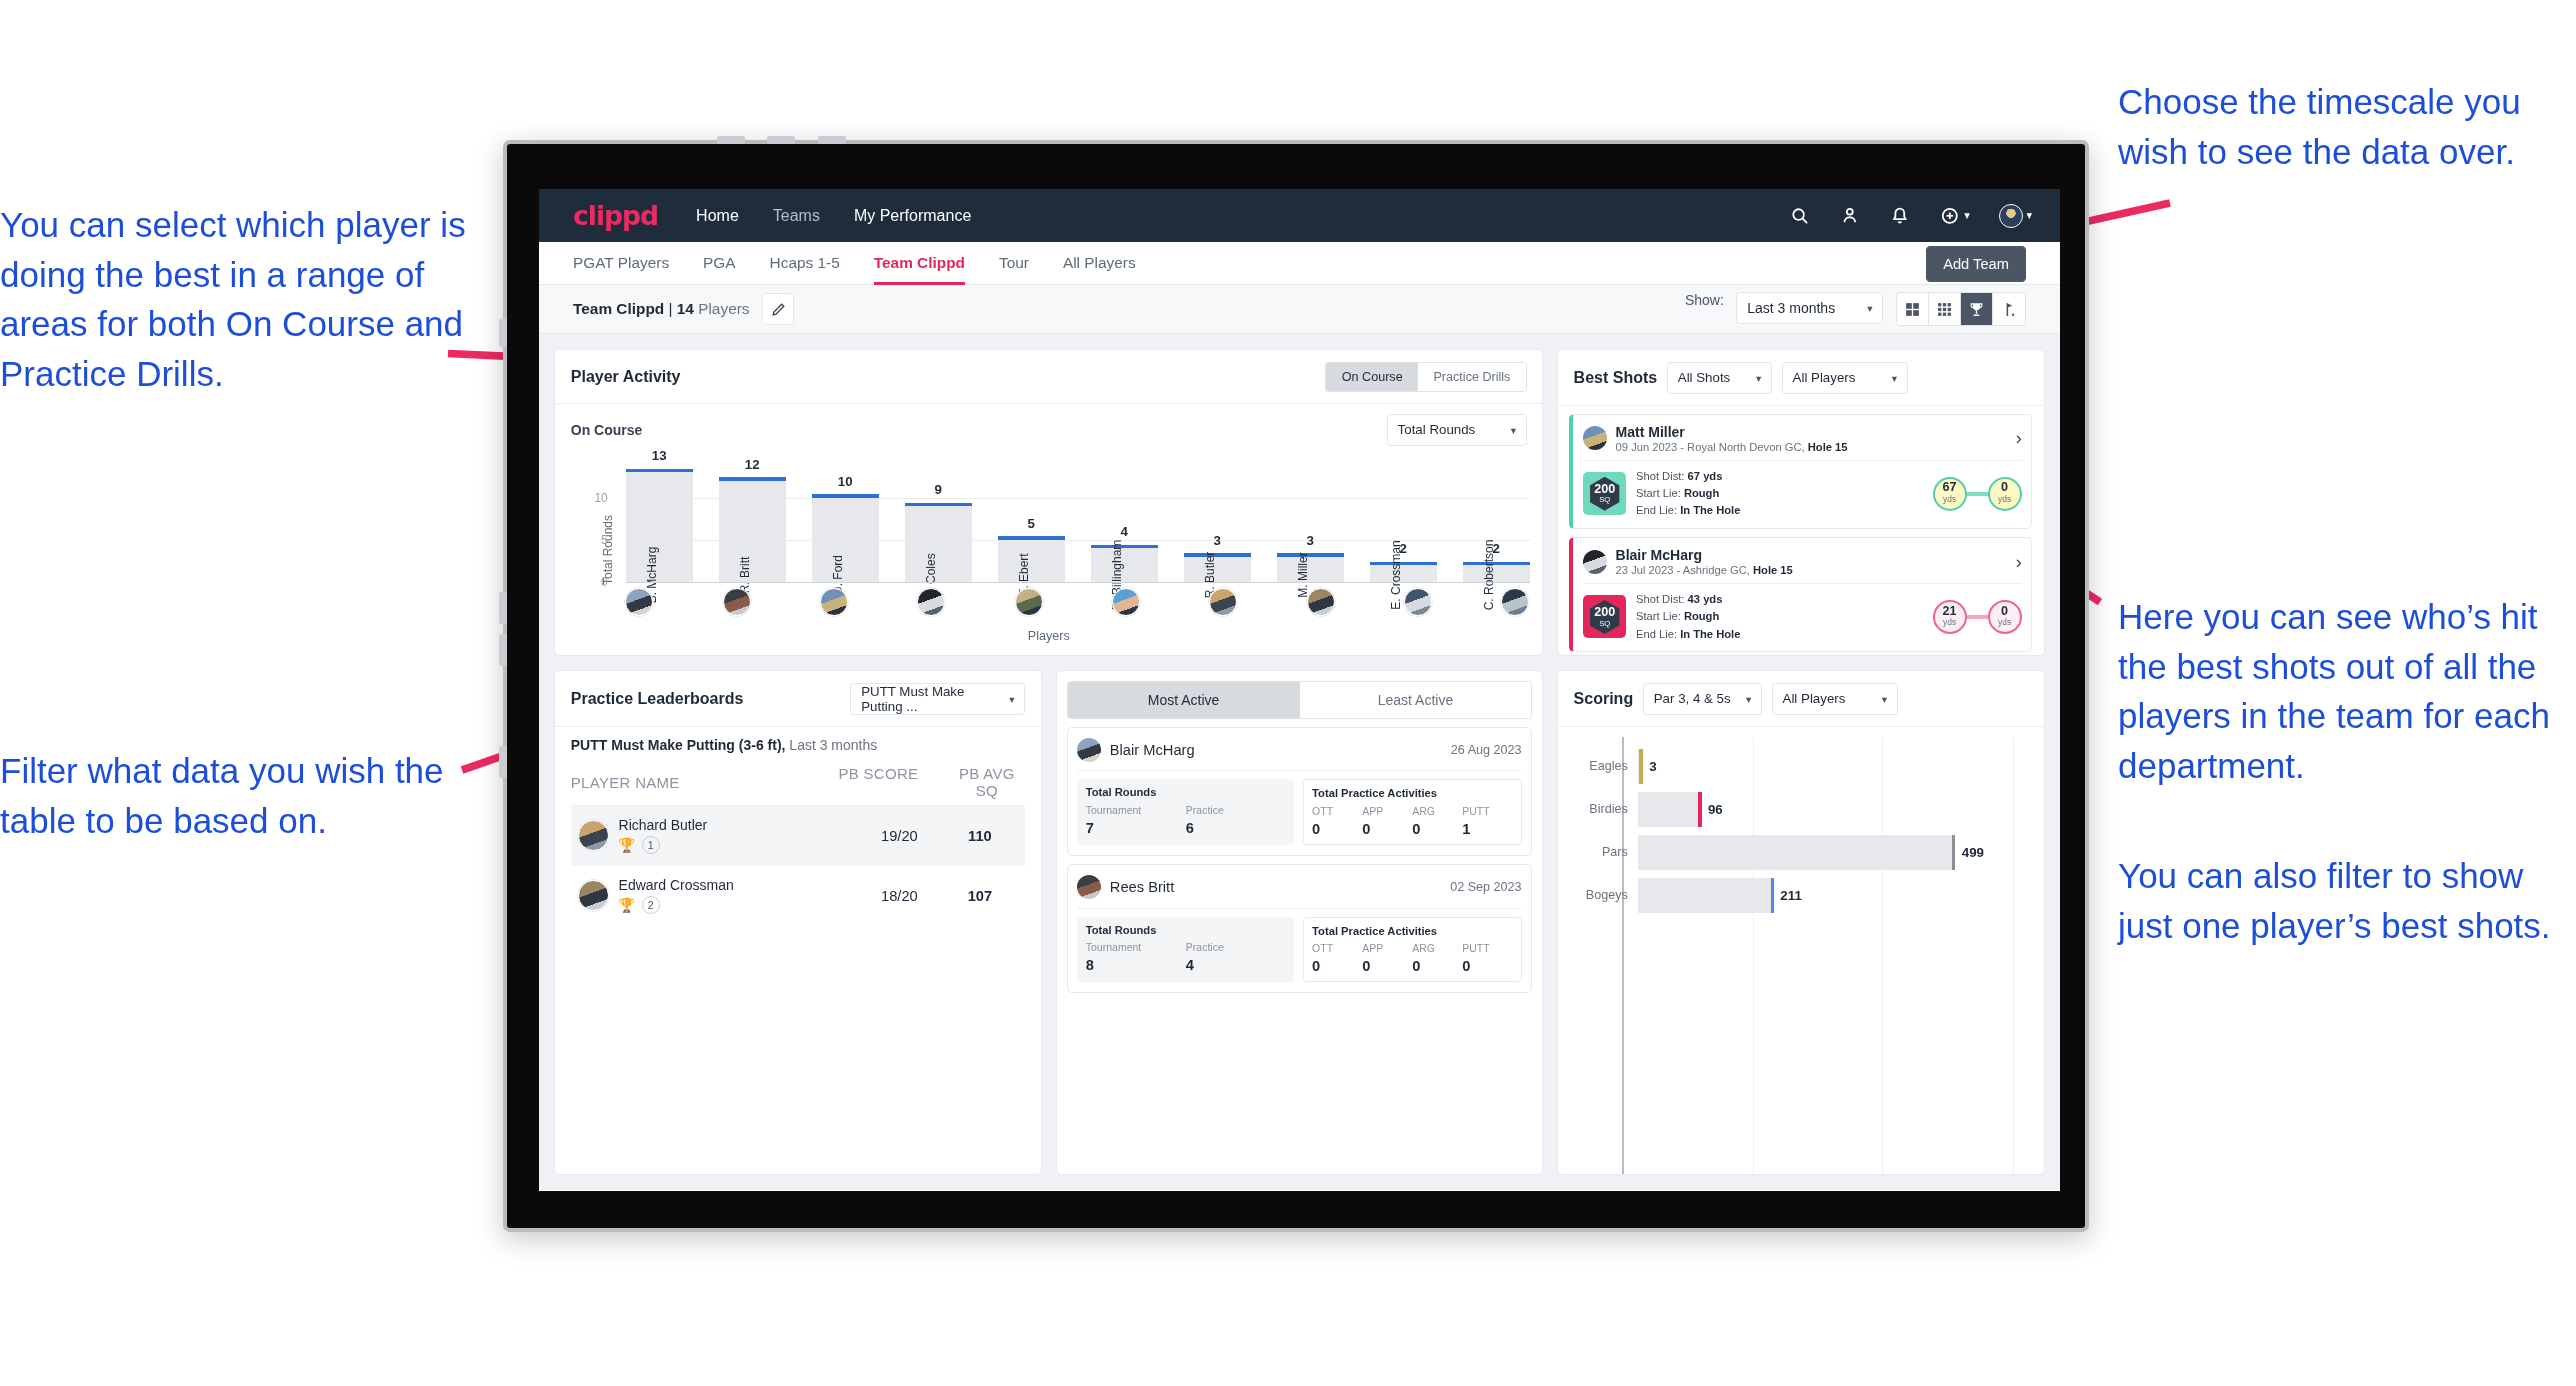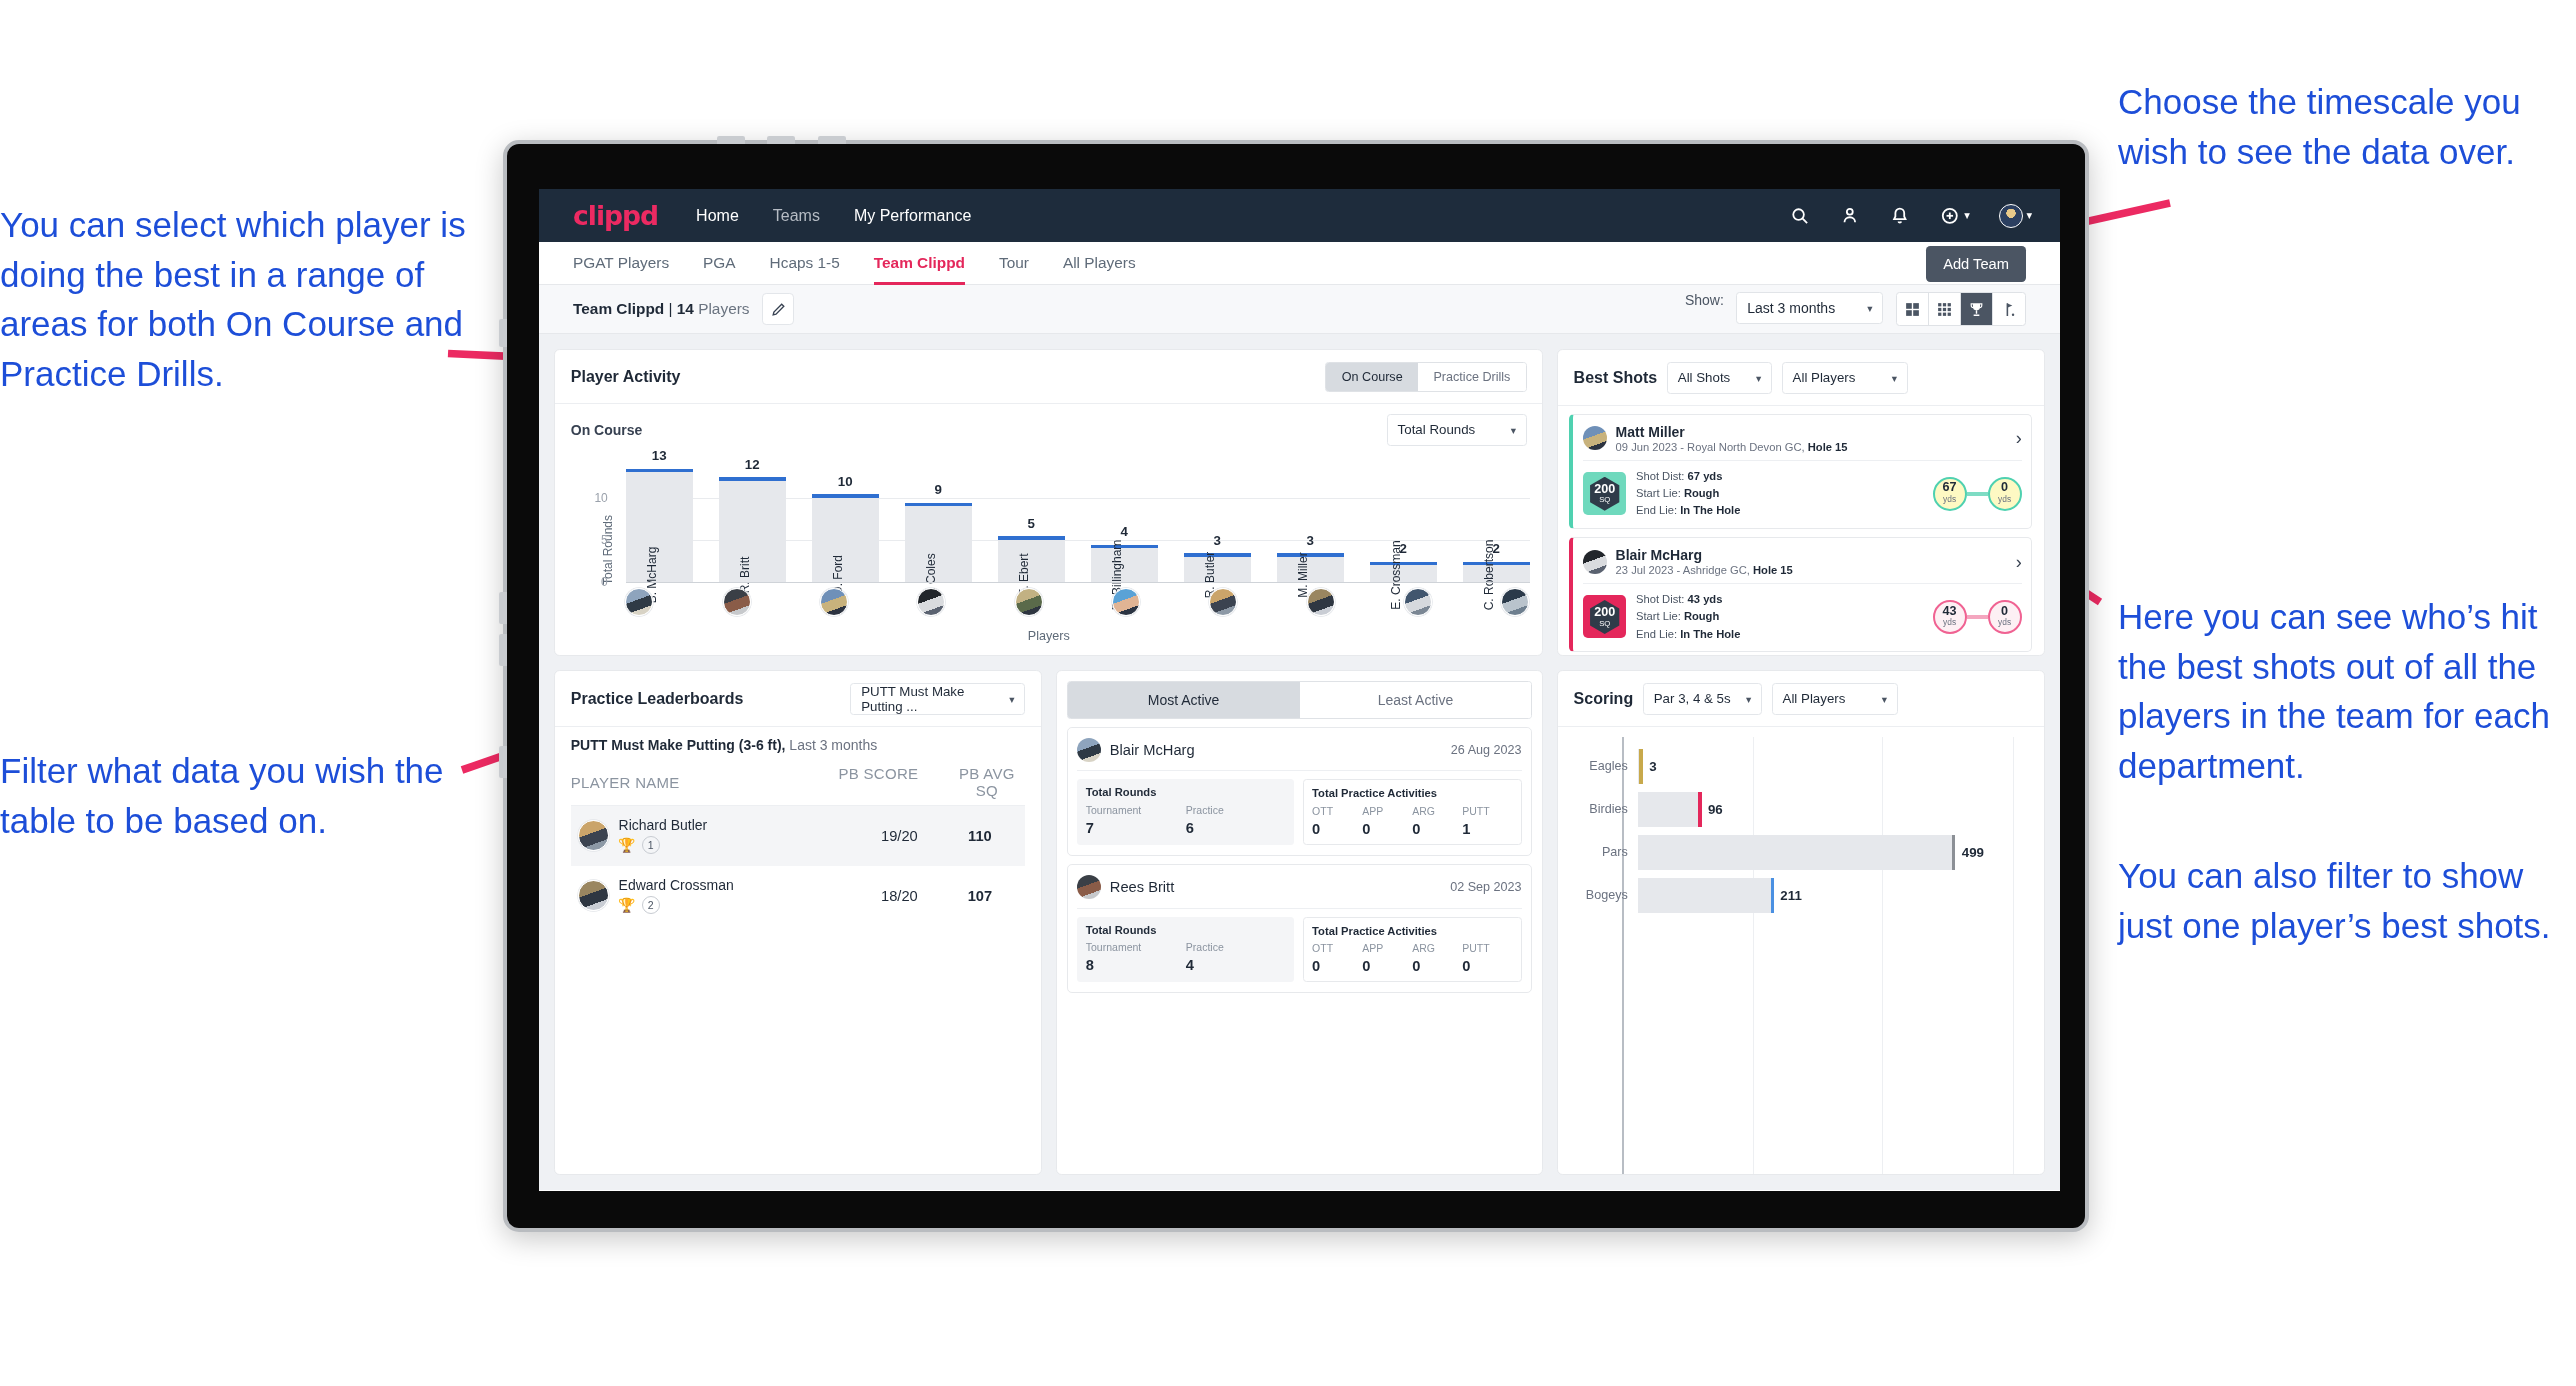--- a/index.html
+++ b/index.html
@@ -22,21 +22,21 @@
   #annot-filter-player { left: 2118px; top: 851px; width: 455px; }
 
   .arrow-layer { position: absolute; left: 0; top: 0; width: 2576px; height: 1386px; pointer-events: none; }
 
   
   #tablet {
     position: absolute;
     left: 503px; top: 140px;
     width: 1586px; height: 1092px;
     background: #0a0a0a;
-    border-radius: 16px;
+    border-radius: 7px;
     border: 4.2px solid #b9bcc0;
     box-shadow: 0 7px 28px rgba(0,0,0,0.22);
     text-decoration: underline;
   }
   .btn-top { position: absolute; top: -7.7px; height: 7.7px; width: 28px; background: #c9ccd0; border-radius: 2.1px 2.1px 0 0; }
   .btn-side { position: absolute; left: -7.7px; width: 7.7px; background: #c9ccd0; border-radius: 2.1px 0 0 2.1px; }
   #screen {
     position: absolute;
     left: 32px; top: 45px;
     width: 1521px; height: 1002px;
@@ -597,21 +597,21 @@
                     <div class="u">SQ</div>
                   </div>
                 </div>
                 <div class="bs-stats">
                   <div>Shot Dist: <b>43 yds</b></div>
                   <div>Start Lie: <b>Rough</b></div>
                   <div>End Lie: <b>In The Hole</b></div>
                 </div>
                 <div class="dumbbell">
                   <div class="dot pink">
-                    <div class="n">43</div>
+                    <div class="n">21</div>
                     <div class="u">yds</div>
                   </div>
                   <div class="link-bar pink"></div>
                   <div class="dot pink">
                     <div class="n">0</div>
                     <div class="u">yds</div>
                   </div>
                 </div>
               </div>
             </div>

